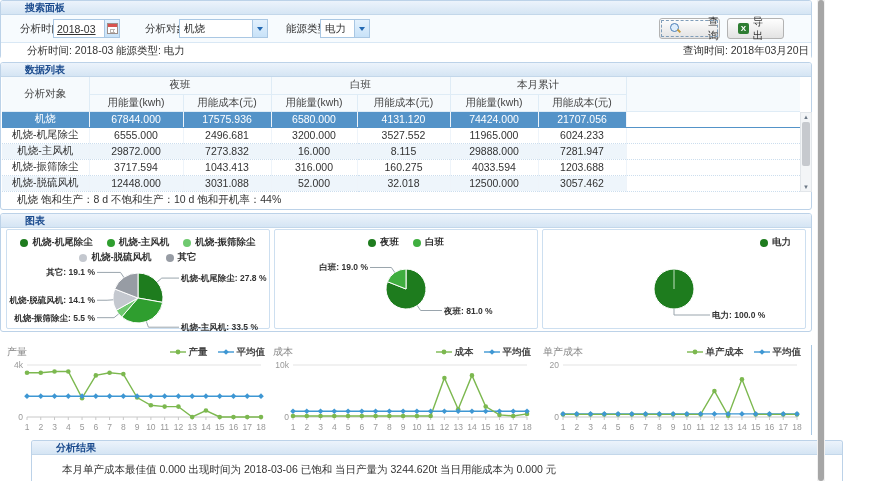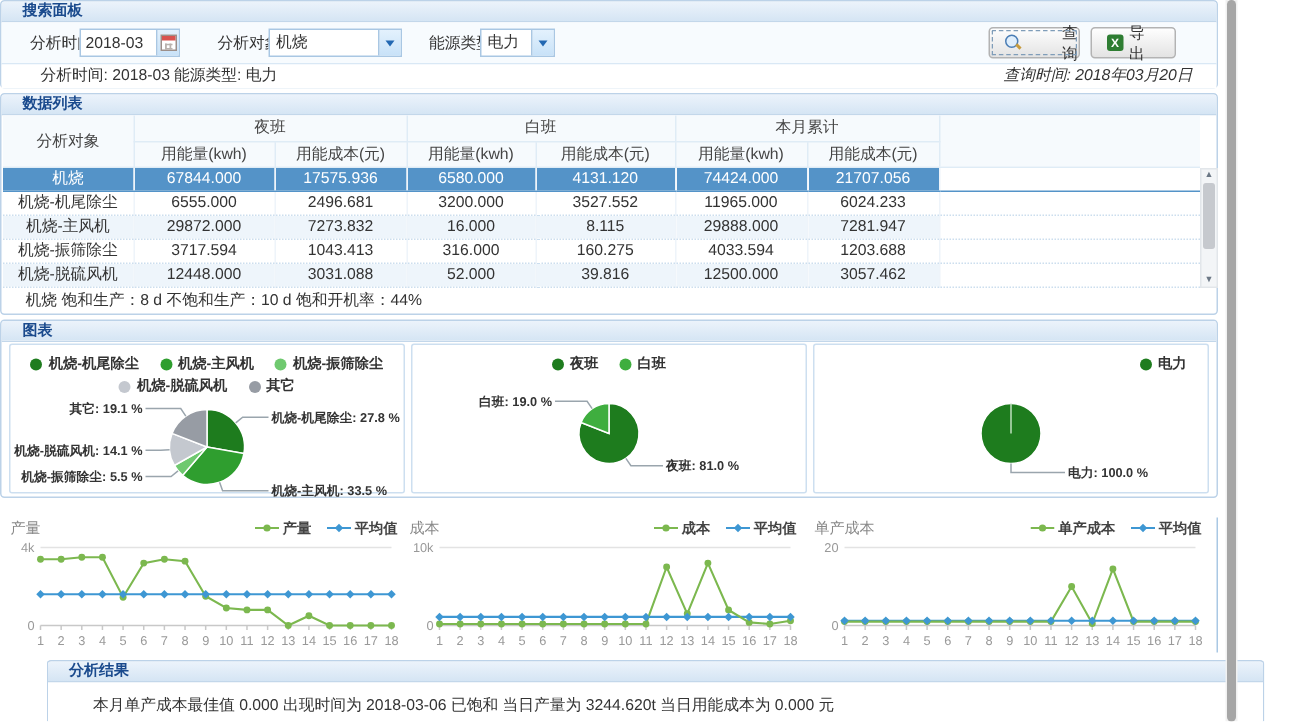--- a/index.html
+++ b/index.html
@@ -2,48 +2,48 @@
 <html><head>
 <meta charset="utf-8">
 <style>
   * { margin:0; padding:0; box-sizing:border-box; }
   html,body { background:#fff; }
   body { width:872px; height:481px; font-family:"Liberation Sans","DejaVu Sans",sans-serif; font-size:11px; color:#333; overflow:hidden; position:relative; }
   .content { position:absolute; left:0; top:0; width:814px; height:481px; }
 
   
   .panel { position:absolute; left:0; width:812px; background:#fff; border:1px solid #bcd2e8; border-radius:3px; }
-  .panel-header { height:14px; line-height:14px; padding-left:14px; font-size:10px; font-weight:bold; color:#1a4a8d;
+  .panel-header { height:14px; line-height:14px; padding-left:24px; font-size:10px; font-weight:bold; color:#1a4a8d;
                   background:linear-gradient(#ecf3fb,#d5e5f4); border-bottom:1px solid #c3d7ea; border-radius:2px 2px 0 0; }
 
   
   #search-panel { top:0; height:59px; }
   .form-row { position:relative; height:28px; background:#f7fbfe; border-bottom:1px solid #d9e8f5; }
   .fld-label { position:absolute; top:7px; font-size:10.5px; color:#333; }
   .textfield { position:absolute; top:4px; height:19px; background:#fff; border:1px solid #a9c7e3; display:flex; }
-  .textfield input { border:0; outline:none; width:100%; height:100%; font-size:10.5px; padding:0 3px; color:#333; background:transparent; font-family:inherit; }
+  .textfield input { border:0; outline:none; width:100%; height:100%; font-size:10.5px; padding:0 3px; color:#333; background:transparent; font-family:inherit;text-decoration:underline; }
   .trigger { width:15px; height:17px; border-left:1px solid #a9c7e3; background:linear-gradient(#e3f1fd,#c8e2f8); display:flex; align-items:center; justify-content:center; cursor:pointer; flex:0 0 15px; }
   .chevron { width:0; height:0; border-left:3px solid transparent; border-right:3px solid transparent; border-top:4px solid #2268b2; }
   .cal-icon { width:11px; height:11px; background:#fff; border:1px solid #9c8f8a; position:relative; }
   .cal-icon::before { content:""; position:absolute; left:0; top:0; right:0; height:3px; background:#d9534f; }
   .cal-icon::after { content:""; position:absolute; left:2px; top:5px; right:2px; height:4px;
                      background:linear-gradient(#b9b2ae 1px,transparent 1px), linear-gradient(90deg,#b9b2ae 1px,transparent 1px);
                      background-size:3px 3px; }
   .combo-text { flex:1; line-height:17px; padding-left:4px; font-size:10.5px; color:#333; white-space:nowrap; overflow:hidden; }
   .btn { position:absolute; top:3px; height:21px; border:1px solid #b3b3b3; border-radius:3px; background:linear-gradient(#fefefe,#e3e3e3);
          display:flex; align-items:center; gap:4px; padding:0 10px; font-size:10.5px; color:#333; cursor:pointer; }
   .btn-query { outline:1px dashed #7f9db9; outline-offset:-3px;gap:38px; }
   .mag-icon { width:11px; height:11px; position:relative; }
   .mag-icon::before { content:""; position:absolute; left:0; top:0; width:7px; height:7px; border:1.5px solid #4a7db5; border-radius:50%; background:#dfeefc; }
   .mag-icon::after { content:""; position:absolute; left:7px; top:7px; width:4px; height:1.8px; background:#c79b3d; transform:rotate(45deg); }
   .xls-icon { width:11px; height:11px; background:#2e7d32; border-radius:2px; color:#fff; font-size:8px; font-weight:bold; line-height:11px; text-align:center; }
   .summary-row { position:relative; height:16px; line-height:15px; font-size:10.5px; color:#333; background:#fff; }
   .summary-row .s-time { position:absolute; left:26px; }
   .summary-row .s-energy { position:absolute; left:115px; }
-  .summary-row .s-qtime { position:absolute; right:16px;font-style:italic; }
+  .summary-row .s-qtime { position:absolute; right:2px; }
 
   
   #data-panel { top:62px; height:148px; }
   .table-wrap { position:absolute; left:1px; top:14px; width:798px; }
   table { border-collapse:collapse; table-layout:fixed; width:798px; font-size:10.5px; }
   th { height:17px; font-weight:normal; color:#444; background:#f6fafd; border-right:1px solid #dfecf6; border-bottom:1px solid #dfecf6; text-align:center; }
   td { height:16px; text-align:center; color:#333; border-right:1px solid #eef4fa; border-bottom:1px dotted #ccdeee; overflow:hidden; white-space:nowrap; }
   tr.alt td { background:#eef5fb; }
   tr.sel td { background:#5493c8; color:#fff; border-bottom:1px solid #5493c8; }
   tr.sel td.filler, tr.alt td.filler { background:#fff; }
@@ -195,21 +195,21 @@
               <td>160.275</td>
               <td>4033.594</td>
               <td>1203.688</td>
               <td class="filler"></td>
             </tr>
             <tr class="alt">
               <td>机烧-脱硫风机</td>
               <td>12448.000</td>
               <td>3031.088</td>
               <td>52.000</td>
-              <td>39.816</td>
+              <td>32.018</td>
               <td>12500.000</td>
               <td>3057.462</td>
               <td class="filler"></td>
             </tr>
           </tbody>
         </table>
     </div>
     <div class="tbl-scrollbar">
       <span class="arr up">▲</span>
       <span class="thumb"></span>

